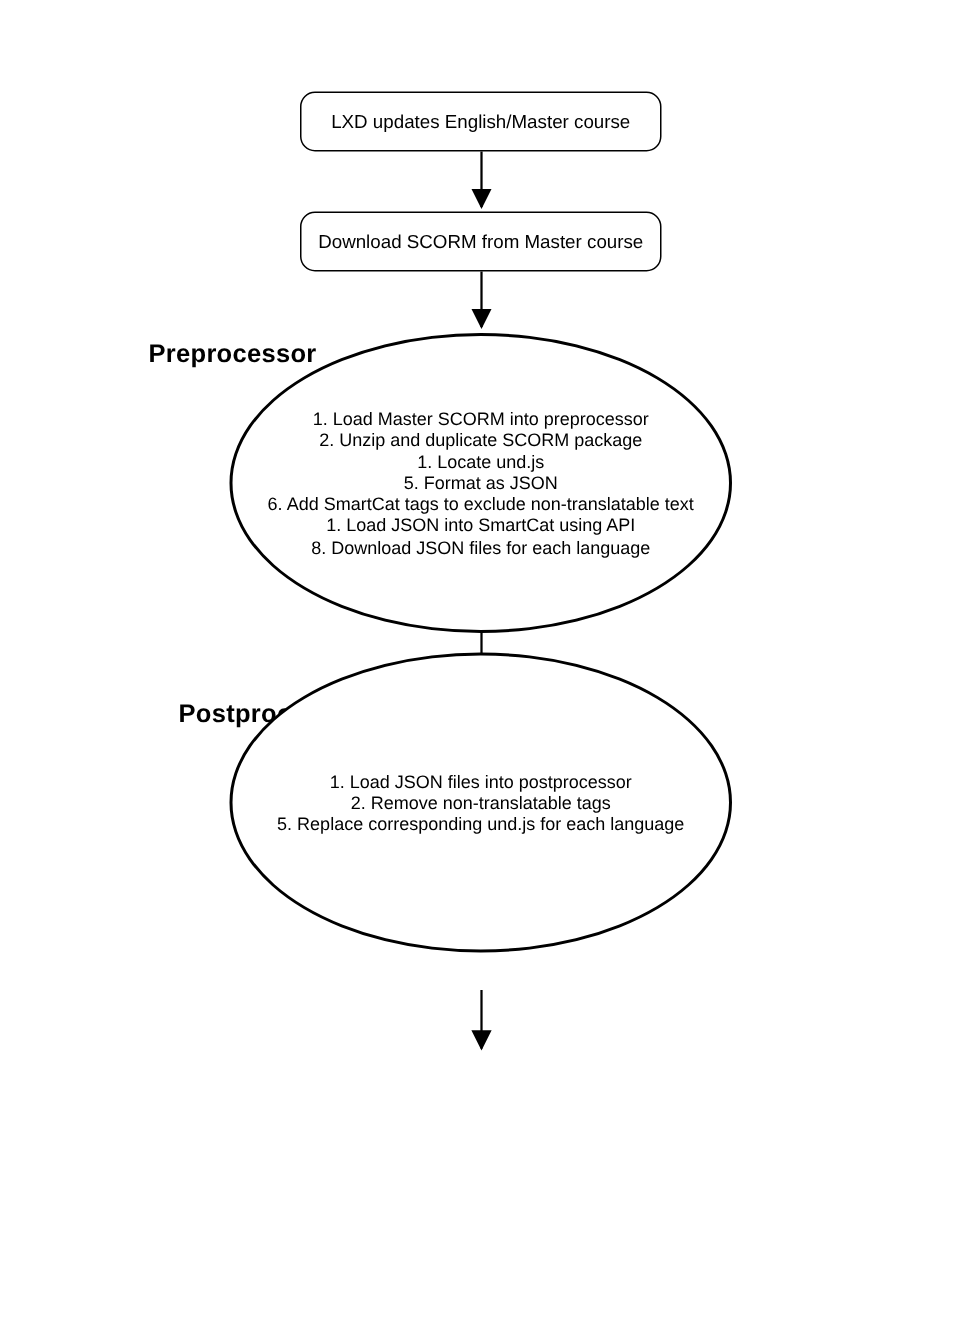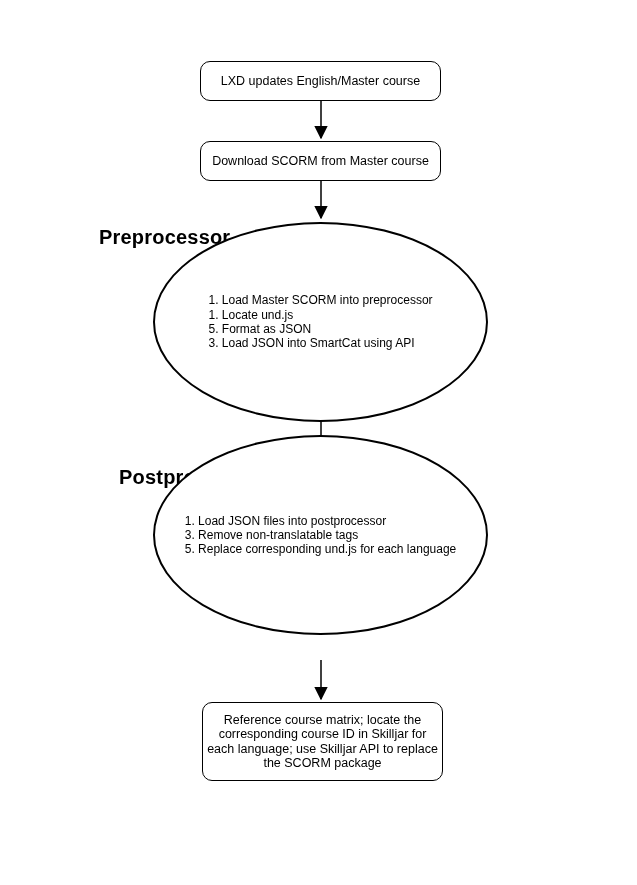--- a/index.html
+++ b/index.html
@@ -28,26 +28,26 @@
     line-height: 14.5px;
   }
   .rect .node-text { display: block; width: 231px; }
   .ellipse {
     border-radius: 50%;
     border-width: 2px;
   }
   .steps {
     font-size: 12px;
     line-height: 14.3px;
-    text-align: left;
+    text-align: center;
     white-space: nowrap;
   }
   .shape-label {
     position: absolute;
-    font-size: 20px;
+    font-size: 17px;
     font-weight: bold;
     letter-spacing: 0.2px;
   }
   .arrows {
     position: absolute;
     left: 0; top: 0;
     width: 637px;
     height: 885px;
     pointer-events: none;
   }
@@ -74,32 +74,32 @@
   </div>
 
   <div class="node rect" style="left:200px; top:61px; width:241px; height:40px;">
     <span class="node-text">LXD updates English/Master course</span>
   </div>
 
   <div class="shape-label" style="left:99px; top:226px;">Preprocessor</div>
   <div class="node ellipse" style="left:153px; top:222px; width:335px; height:200px;">
     <div class="steps">
       <div>1. Load Master SCORM into preprocessor</div>
+      <div>2. Unzip and duplicate SCORM package</div>
       <div>1. Locate und.js</div>
       <div>5. Format as JSON</div>
-      <div>3. Load JSON into SmartCat using API</div>
+      <div>6. Add SmartCat tags to exclude non-translatable text</div>
+      <div>1. Load JSON into SmartCat using API</div>
+      <div>8. Download JSON files for each language</div>
     </div>
   </div>
 
   <div class="shape-label" style="left:95px; top:466px;margin-left:24px;">Postprocessor</div>
   <div class="node ellipse" style="left:153px; top:435px; width:335px; height:200px;">
     <div class="steps">
       <div>1. Load JSON files into postprocessor</div>
-      <div>3. Remove non-translatable tags</div>
+      <div>2. Remove non-translatable tags</div>
       <div>5. Replace corresponding und.js for each language</div>
     </div>
   </div>
 
-  <div class="node rect" style="left:202px; top:702px; width:241px; height:79px;">
-    <span class="node-text">Reference course matrix; locate the corresponding course ID in Skilljar for each language; use Skilljar API to replace the SCORM package</span>
-  </div>
 
 </div>
 
 </body></html>

